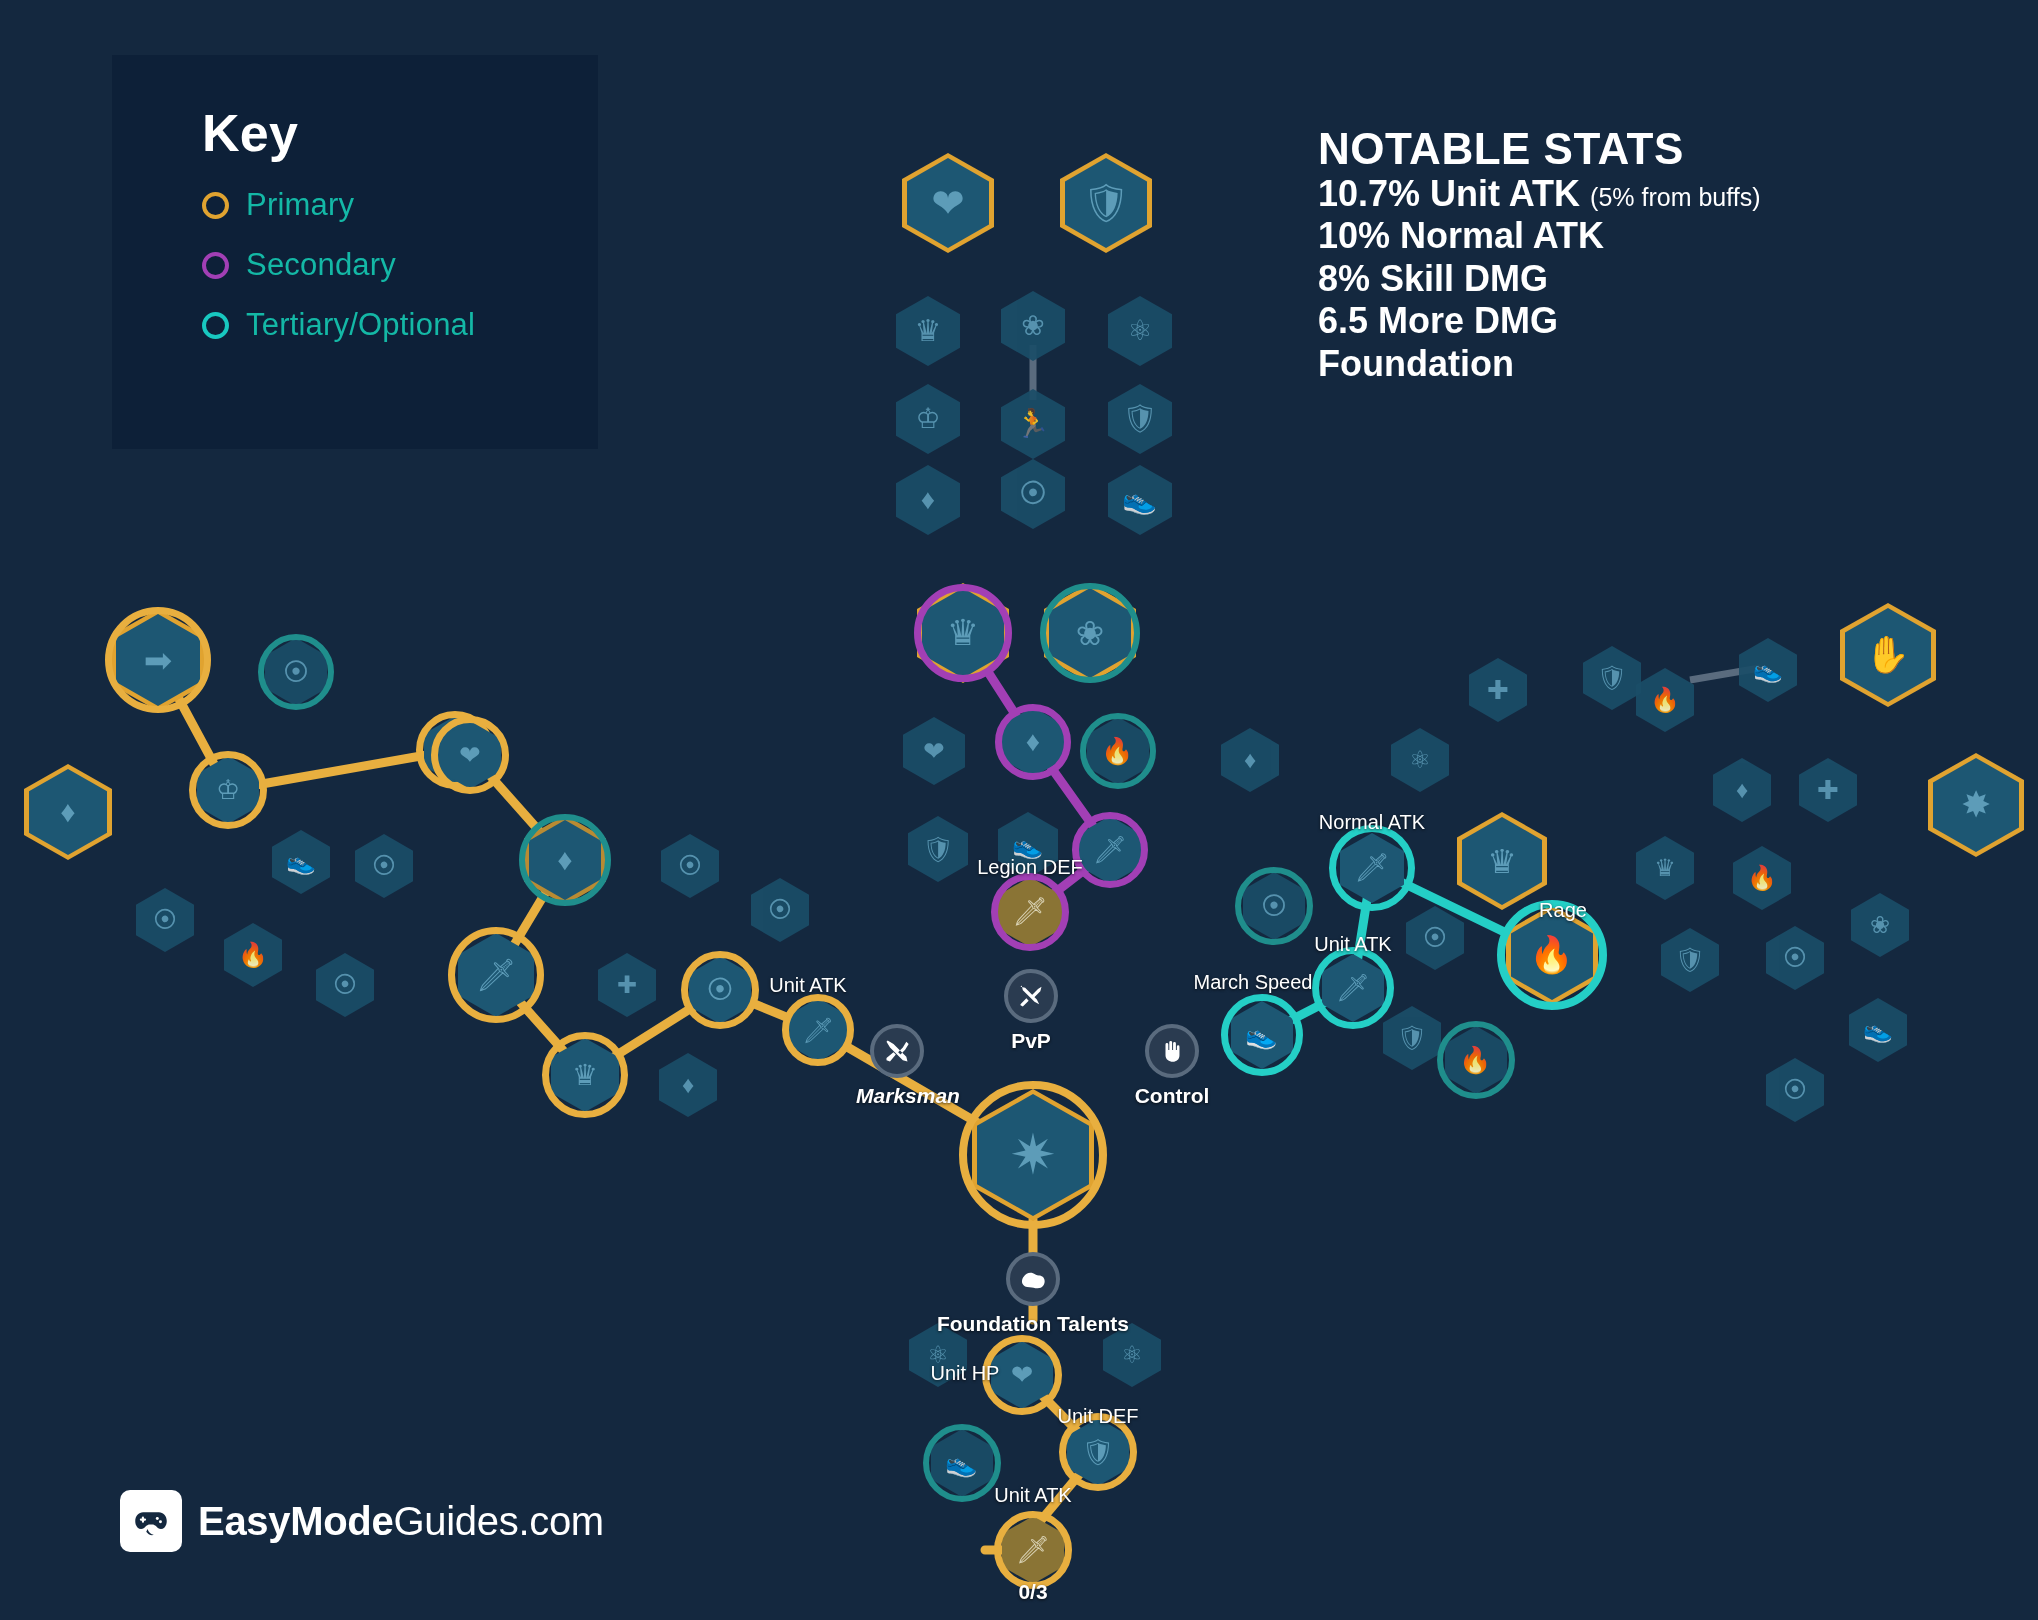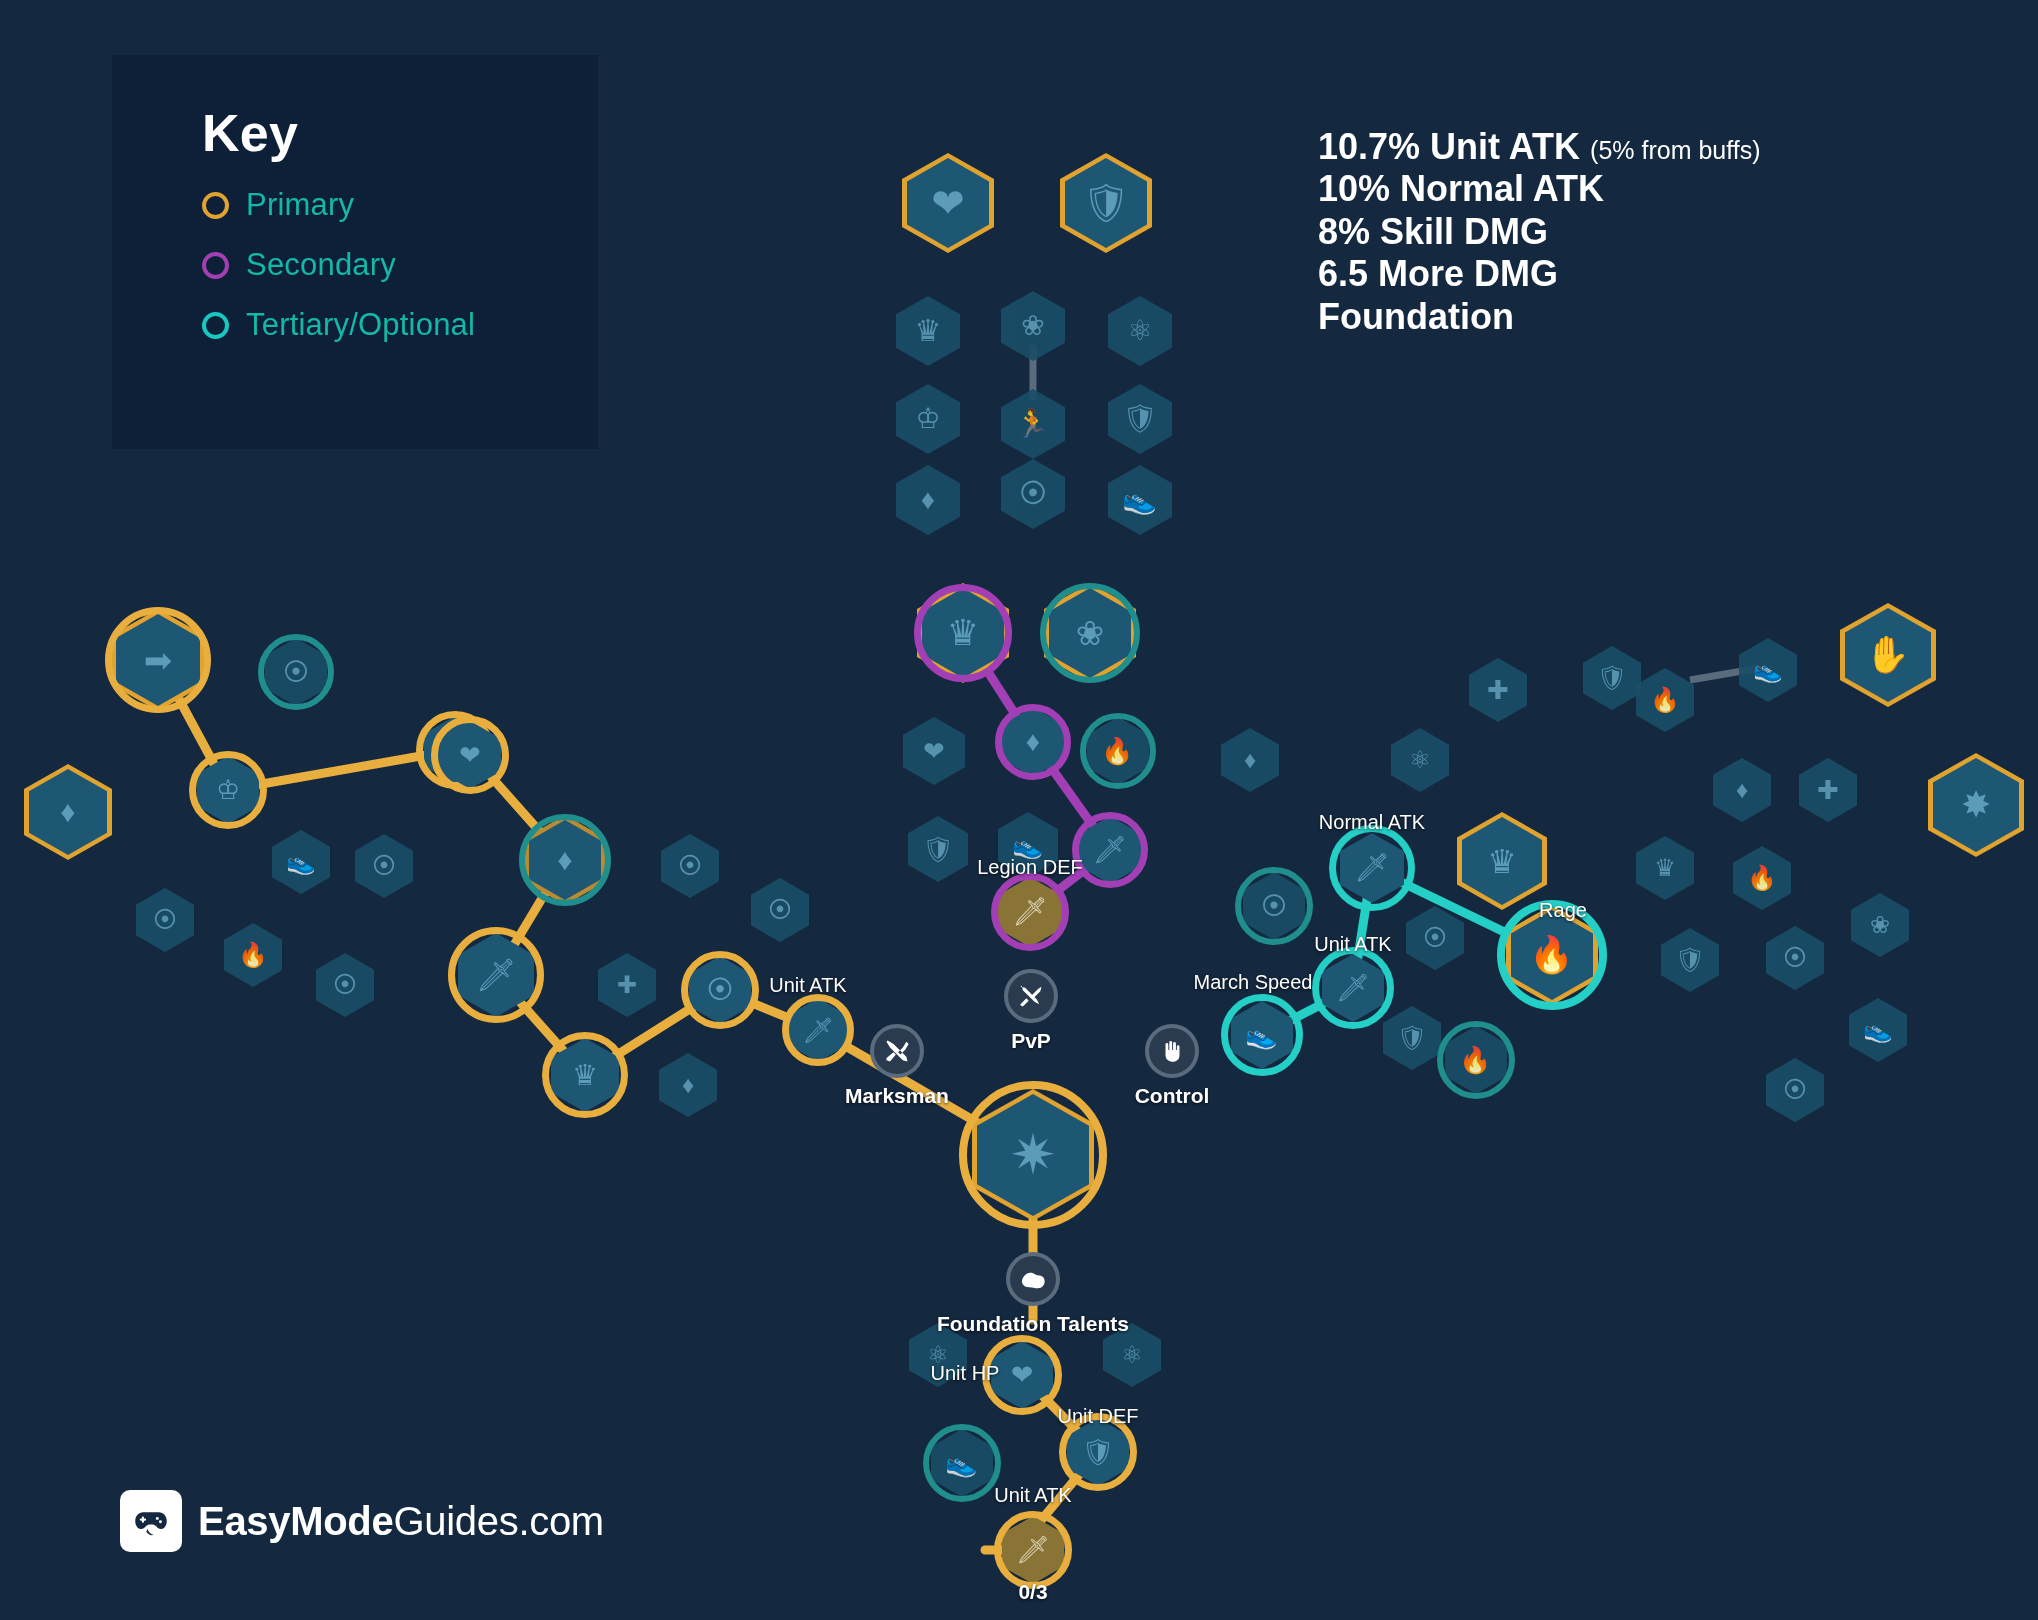--- a/index.html
+++ b/index.html
@@ -629,21 +629,21 @@
       </div>
       <div class="nlabel bold" style="left:27px;top:72px;">PvP</div>
     </div>
 
     <div class="badge" style="left:897px;top:1051px;">
       <div class="badge-disc">
         <svg width="28" height="28" viewBox="0 0 24 24" fill="#fff">
             <path d="M4 3l5 3 11 11 1 4-4-1L6 9 3 4zM20 4l-3 5-4 4 2 2 4-4 3-5zM3 20l3 1 5-6-2-2-6 5z"></path>
           </svg>
       </div>
-      <div class="nlabel bold" style="left:27px;top:72px;">Marksman</div>
+      <div class="nlabel bold" style="left:38px;top:72px;font-style:italic;">Marksman</div>
     </div>
 
     <div class="badge" style="left:1172px;top:1051px;text-decoration:underline;">
       <div class="badge-disc">
         <svg width="26" height="26" viewBox="0 0 24 24" fill="#fff">
             <path d="M6 12V6a1.3 1.3 0 012.6 0v5h.9V4a1.3 1.3 0 012.6 0v7h.9V5a1.3 1.3 0 012.6 0v6h.9V8a1.2 1.2 0 012.4 0v8c0 4-2.8 6-6.2 6S6 20 6 16z"></path>
           </svg>
       </div>
       <div class="nlabel bold" style="left:27px;top:72px;">Control</div>
     </div>
@@ -669,20 +669,21 @@
       <span class="key-ring sec"></span>
       <span class="key-label">Secondary</span>
     </div>
     <div class="key-row">
       <span class="key-ring ter"></span>
       <span class="key-label">Tertiary/Optional</span>
     </div>
   </div>
 
   <div id="stats">
+    <div id="stats-title">NOTABLE STATS</div>
     <div class="stat-line">
       <span>10.7% Unit ATK</span>
       <span class="stat-note">(5% from buffs)</span>
     </div>
     <div class="stat-line">10% Normal ATK</div>
     <div class="stat-line">8% Skill DMG</div>
     <div class="stat-line">6.5 More DMG</div>
     <div class="stat-line">Foundation</div>
   </div>
 

